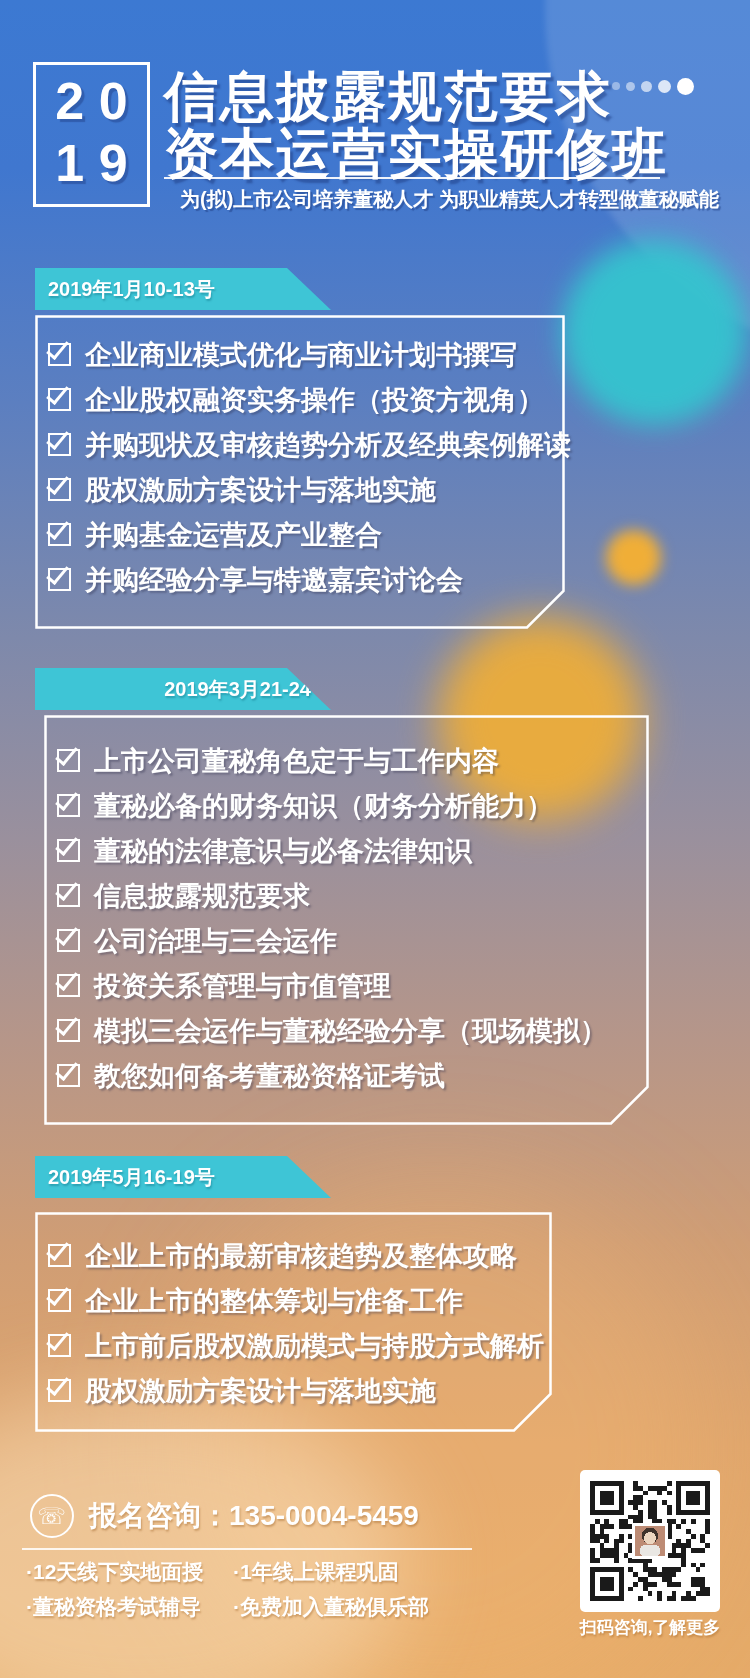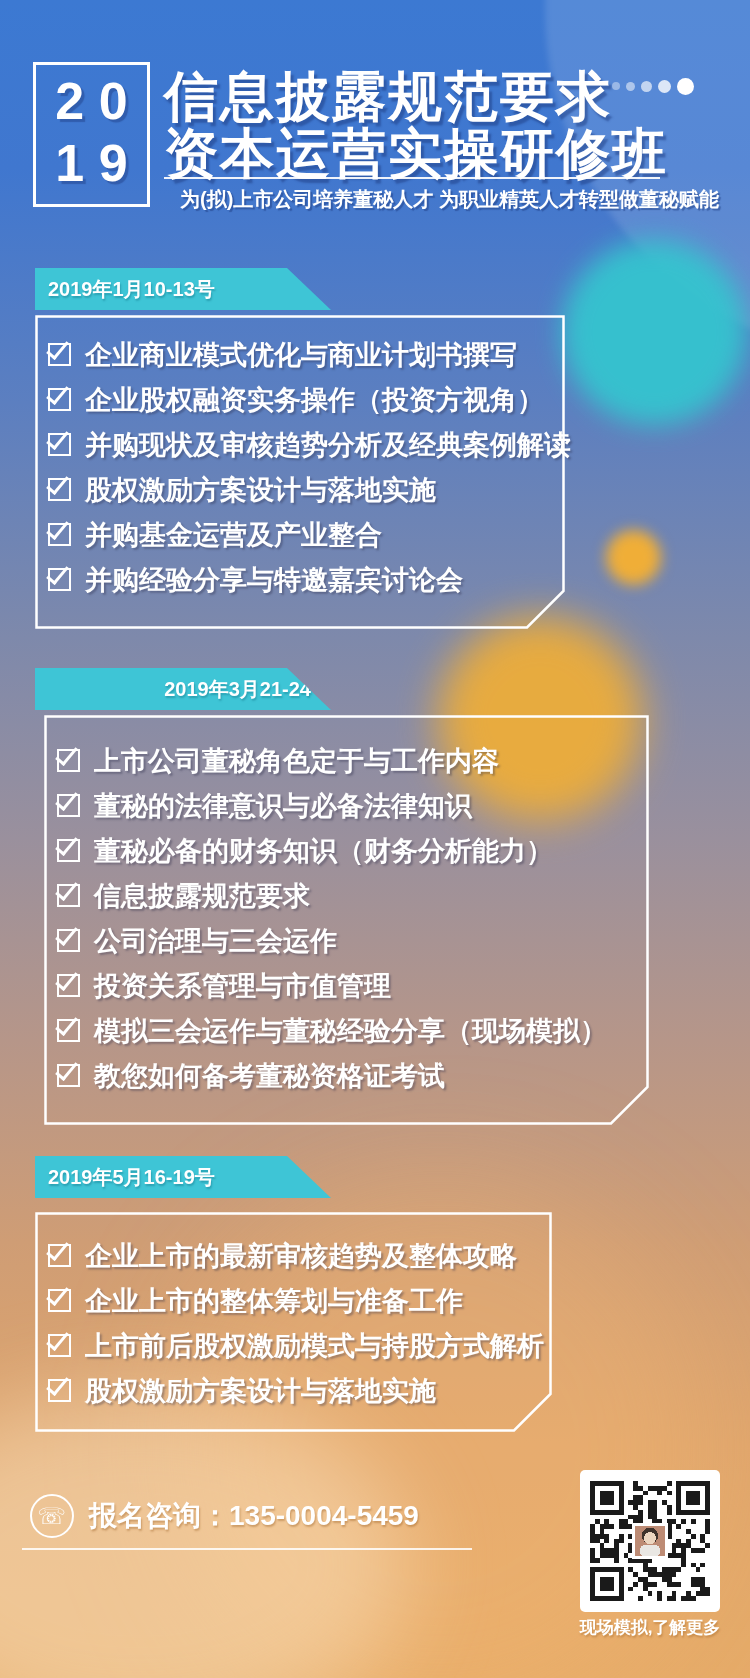--- a/index.html
+++ b/index.html
@@ -124,25 +124,25 @@
     <div class="box box2">
       <svg class="outline" viewBox="0 0 605 410">
         <polygon points="1.5,1.5 603.5,1.5 603.5,372 567,408.5 1.5,408.5" fill="none" stroke="#ffffff" stroke-width="2.5"></polygon>
       </svg>
     <div class="row">
           <span class="chk"></span>
           <span class="itx">上市公司董秘角色定于与工作内容</span>
         </div>
         <div class="row">
           <span class="chk"></span>
+          <span class="itx">董秘必备的财务知识（财务分析能力）</span>
+        </div>
+        <div class="row">
+          <span class="chk"></span>
           <span class="itx">董秘的法律意识与必备法律知识</span>
-        </div>
-        <div class="row">
-          <span class="chk"></span>
-          <span class="itx">董秘必备的财务知识（财务分析能力）</span>
         </div>
         <div class="row">
           <span class="chk"></span>
           <span class="itx">信息披露规范要求</span>
         </div>
         <div class="row">
           <span class="chk"></span>
           <span class="itx">公司治理与三会运作</span>
         </div>
         <div class="row">
@@ -180,20 +180,26 @@
           <span class="chk"></span>
           <span class="itx">股权激励方案设计与落地实施</span>
         </div>
       </div>
 
     <div class="phone-row">
       <span class="phone-ic">☏</span>
       <span class="phone-tx">报名咨询：135-0004-5459</span>
     </div>
     <div class="fline"></div>
+    <div class="features">
+      <span>·12天线下实地面授</span>
+      <span>·1年线上课程巩固</span>
+      <span>·董秘资格考试辅导</span>
+      <span>·免费加入董秘俱乐部</span>
+    </div>
     <div class="qr-card">
       <svg id="qr" viewBox="0 0 25 25" shape-rendering="crispEdges">
           <rect x="0" y="0" width="7" height="7" fill="#1a1a1a"></rect>
           <rect x="1" y="1" width="5" height="5" fill="#fff"></rect>
           <rect x="2" y="2" width="3" height="3" fill="#1a1a1a"></rect>
           <rect x="18" y="0" width="7" height="7" fill="#1a1a1a"></rect>
           <rect x="19" y="1" width="5" height="5" fill="#fff"></rect>
           <rect x="20" y="2" width="3" height="3" fill="#1a1a1a"></rect>
           <rect x="0" y="18" width="7" height="7" fill="#1a1a1a"></rect>
           <rect x="1" y="19" width="5" height="5" fill="#fff"></rect>
@@ -368,15 +374,15 @@
           <rect x="19" y="24" width="1" height="1" fill="#1a1a1a"></rect>
           <rect x="20" y="24" width="1" height="1" fill="#1a1a1a"></rect>
           <rect x="21" y="24" width="1" height="1" fill="#1a1a1a"></rect>
           <rect x="8.8" y="8.8" width="7.4" height="7.4" fill="#fff"></rect>
           <rect x="9.3" y="9.3" width="6.4" height="6.4" fill="#bd8b74" rx="0.4"></rect>
           <circle cx="12.5" cy="11.4" r="1.7" fill="#3f332c"></circle>
           <circle cx="12.5" cy="11.9" r="1.25" fill="#ecd6c0"></circle>
           <rect x="10.4" y="13.4" width="4.2" height="2.3" fill="#e9e7e3" rx="0.9"></rect>
         </svg>
     </div>
-    <div class="qr-caption">现场模拟,了解更多</div>
+    <div class="qr-caption">扫码咨询,了解更多</div>
   </div>
 </div>
 
 </body></html>

